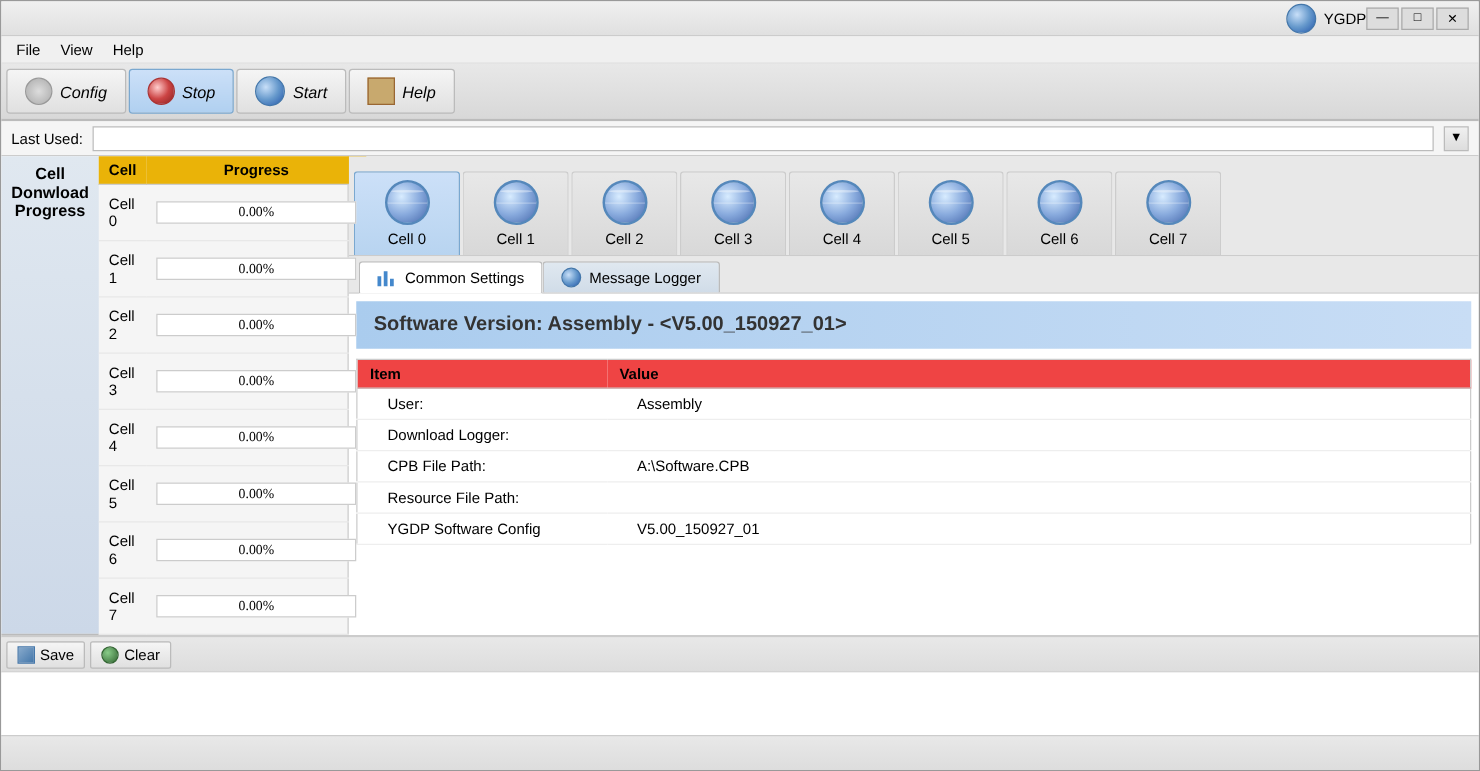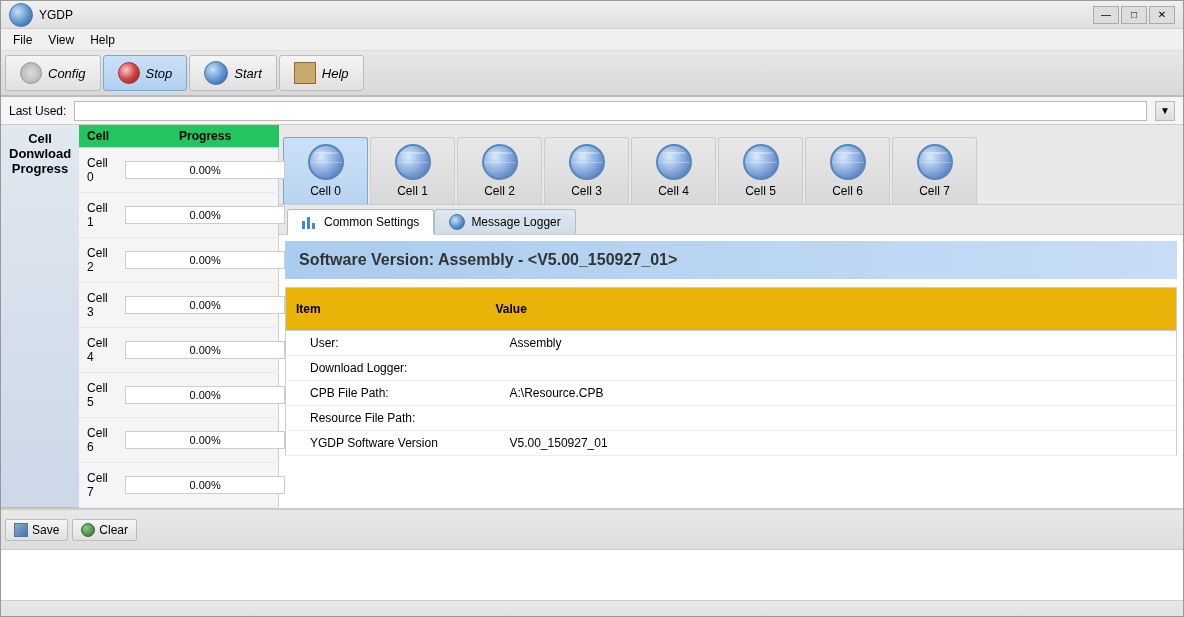--- a/index.html
+++ b/index.html
@@ -14,21 +14,21 @@
     }
 
     
     .titlebar {
       background: linear-gradient(to bottom, #f0f0f0, #e0e0e0);
       height: 28px;
       display: flex;
       align-items: center;
       padding: 0 8px;
       border-bottom: 1px solid #ccc;
-      justify-content: space-between;
+      justify-content: flex-end;
     }
     .titlebar-left {
       display: flex;
       align-items: center;
       gap: 6px;
     }
     .titlebar-icon {
       width: 16px;
       height: 16px;
     }
@@ -183,31 +183,32 @@
     }
     .progress-table {
       width: 100%;
       border-collapse: collapse;
     }
     .progress-table th {
       padding: 4px 8px;
       text-align: center;
       font-weight: bold;
       border-bottom: 1px solid #ccc;
-      background: #22c55e;
+      background: #eab308;
     }
     .progress-table td {
       padding: 3px 8px;
       border-bottom: 1px solid #e8e8e8;
     }
     .progress-cell-label {
       font-size: 12px;
     }
     .progress-bar-cell {
       text-align: left;
+      font-family: Liberation Serif, serif;
     }
     .progress-bar-container {
       background: white;
       border: 1px solid #ccc;
       height: 18px;
       width: 160px;
       display: flex;
       align-items: center;
       justify-content: center;
       font-size: 11px;
@@ -314,22 +315,22 @@
       font-weight: bold;
       color: #333;
       margin-bottom: 8px;
     }
     .info-table {
       width: 100%;
       border-collapse: collapse;
       border: 1px solid #ccc;
     }
     .info-table th {
-      background: #eab308;
-      padding: 14px 10px;
+      background: #ef4444;
+      padding: 4px 10px;
       text-align: left;
       font-weight: bold;
       border-bottom: 1px solid #ccc;
     }
     .info-table td {
       padding: 5px 10px 5px 24px;
       border-bottom: 1px solid #eee;
       vertical-align: top;
     }
     .info-table td.label {
@@ -339,21 +340,21 @@
     .info-table td.value {
       font-weight: normal;
     }
 
     
     .bottom-area {
       border-top: 2px solid #ccc;
       background: #f5f5f5;
     }
     .log-toolbar {
-      height: 40px;
+      height: 28px;
       display: flex;
       align-items: center;
       padding: 0 4px;
       border-bottom: 1px solid #ccc;
       gap: 4px;
       background: linear-gradient(to bottom, #e8e8e8, #ddd);
     }
     .log-btn {
       display: flex;
       align-items: center;
@@ -604,28 +605,28 @@
         <tr>
     <td class="label">User:</td>
     <td class="value">Assembly</td>
   </tr>
             <tr>
     <td class="label">Download Logger:</td>
     <td class="value"></td>
   </tr>
             <tr>
     <td class="label">CPB File Path:</td>
-    <td class="value">A:\Resource.CPB</td>
+    <td class="value">A:\Software.CPB</td>
   </tr>
             <tr>
     <td class="label">Resource File Path:</td>
     <td class="value"></td>
   </tr>
             <tr>
-    <td class="label">YGDP Software Version</td>
+    <td class="label">YGDP Software Config</td>
     <td class="value">V5.00_150927_01</td>
   </tr>
           </tbody>
       </table>
     </div>
   </div>
 </div>
 
 <div class="bottom-area">
   <div class="log-toolbar">

